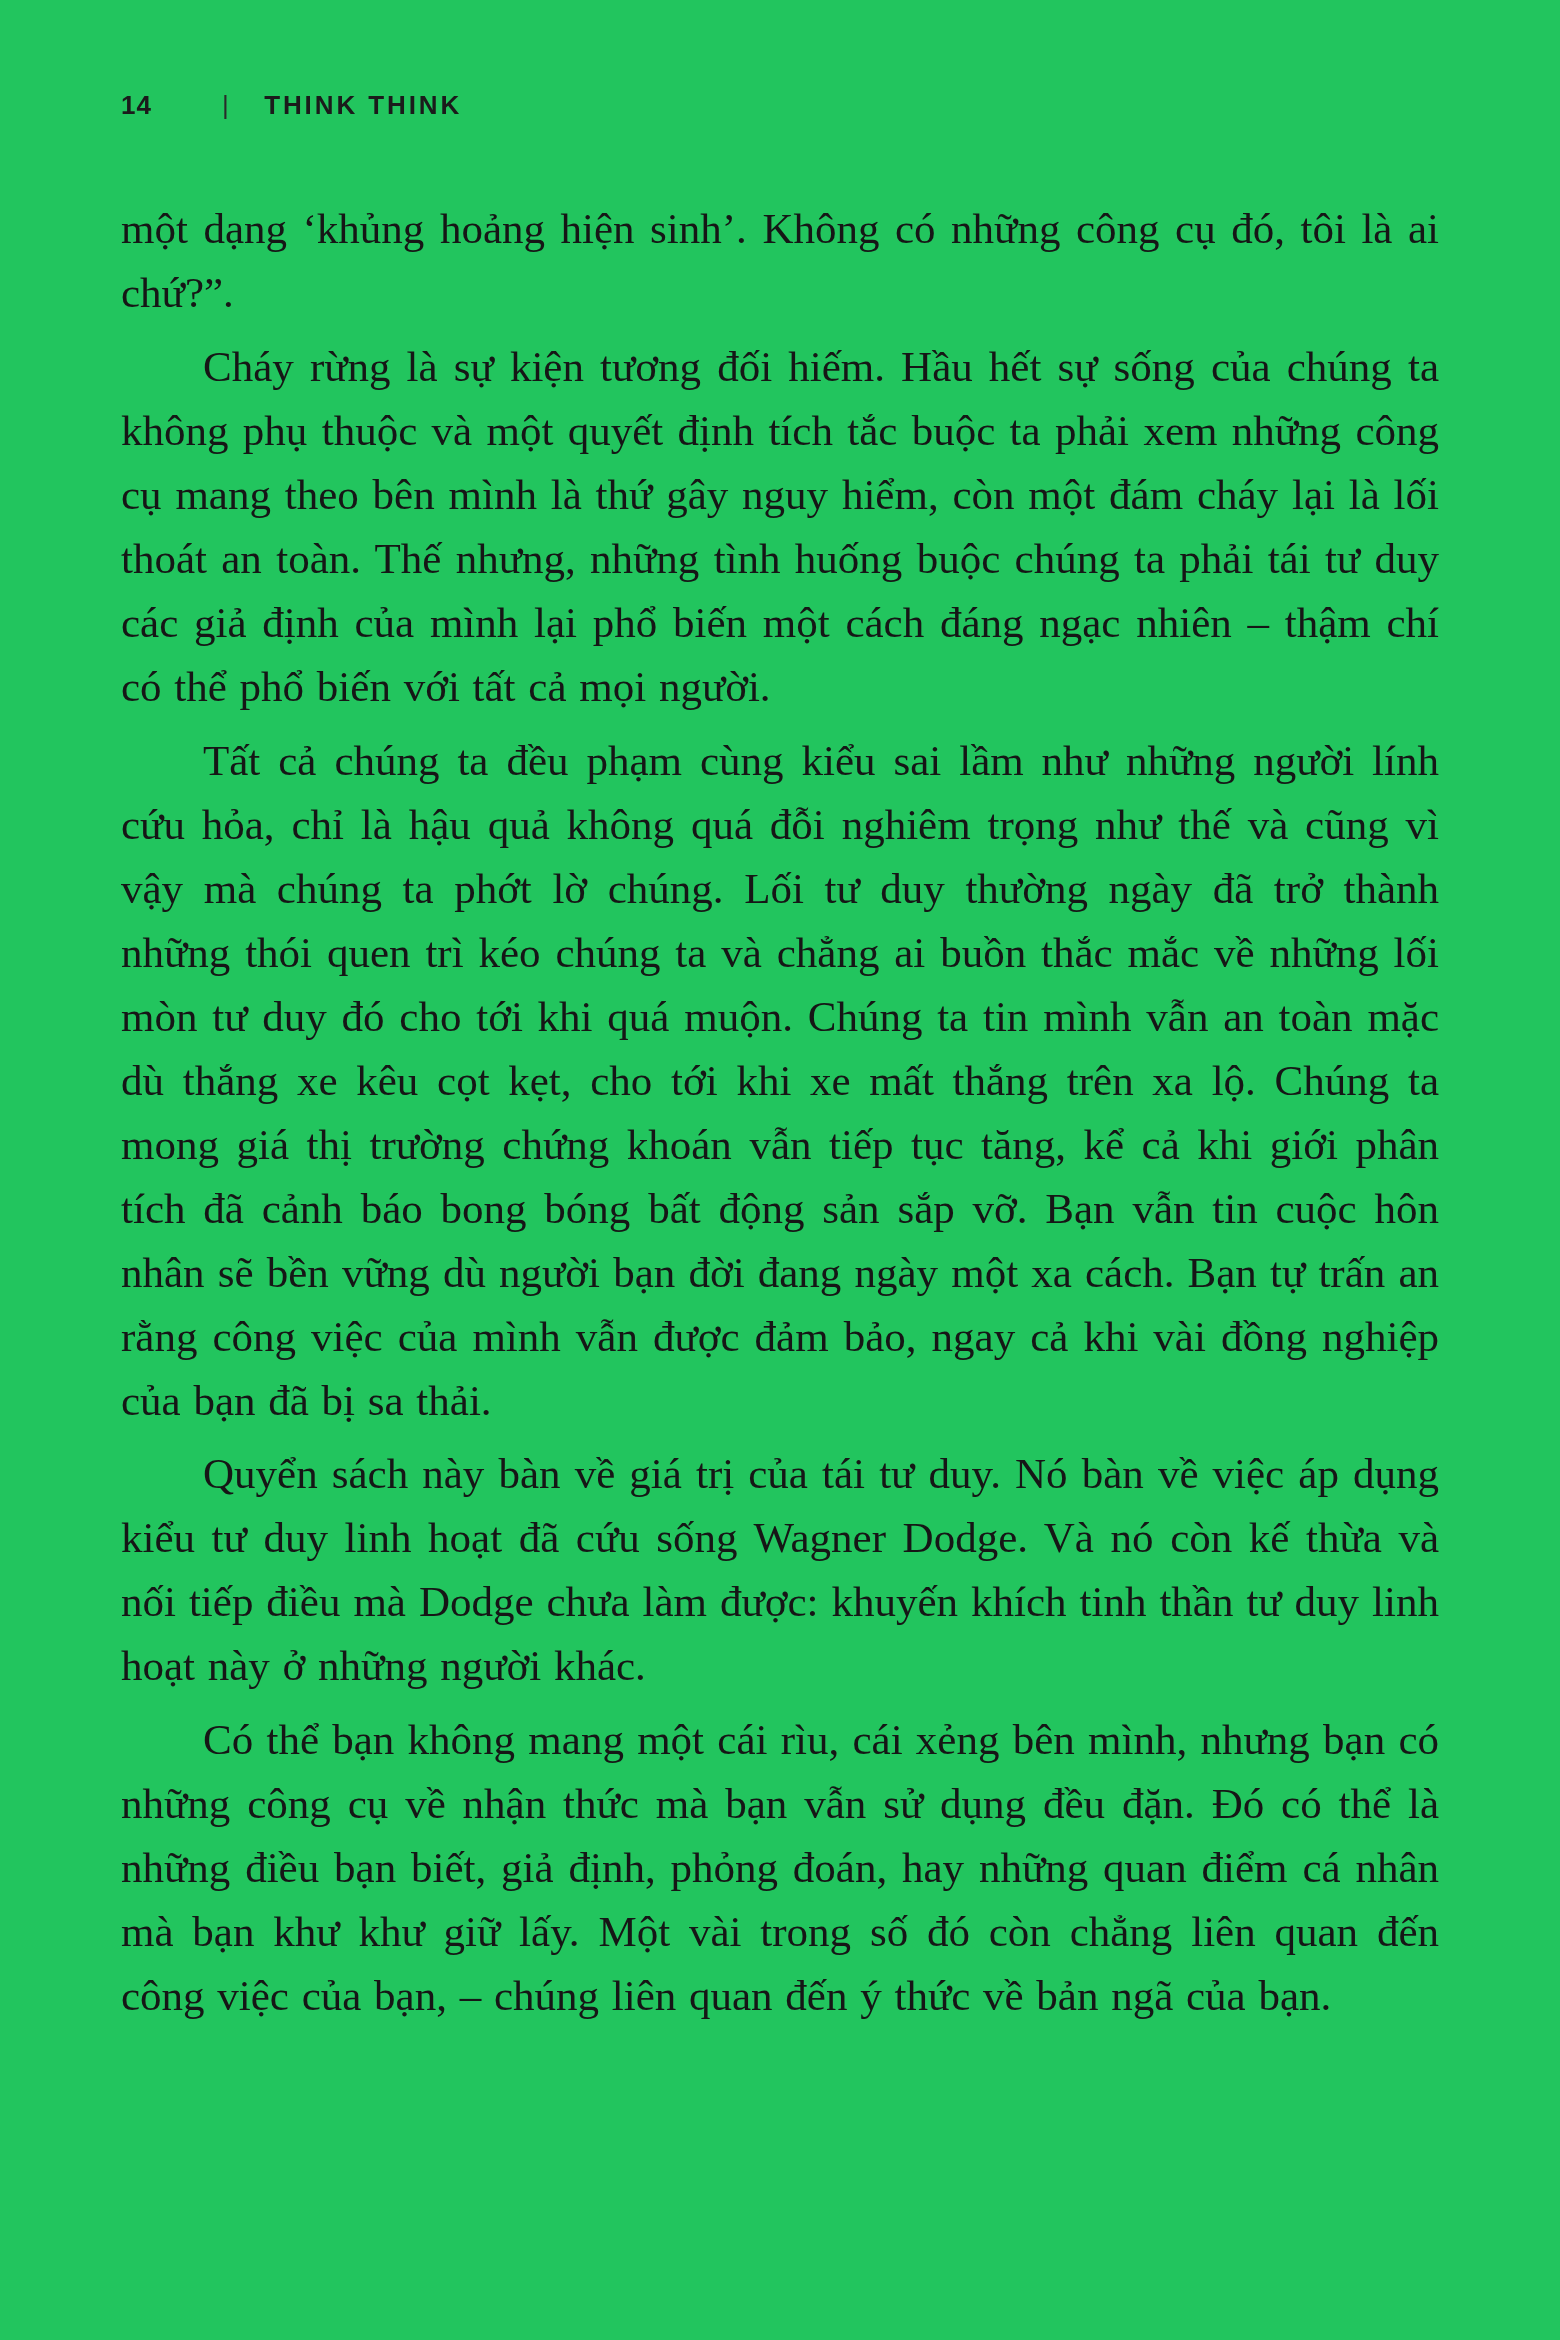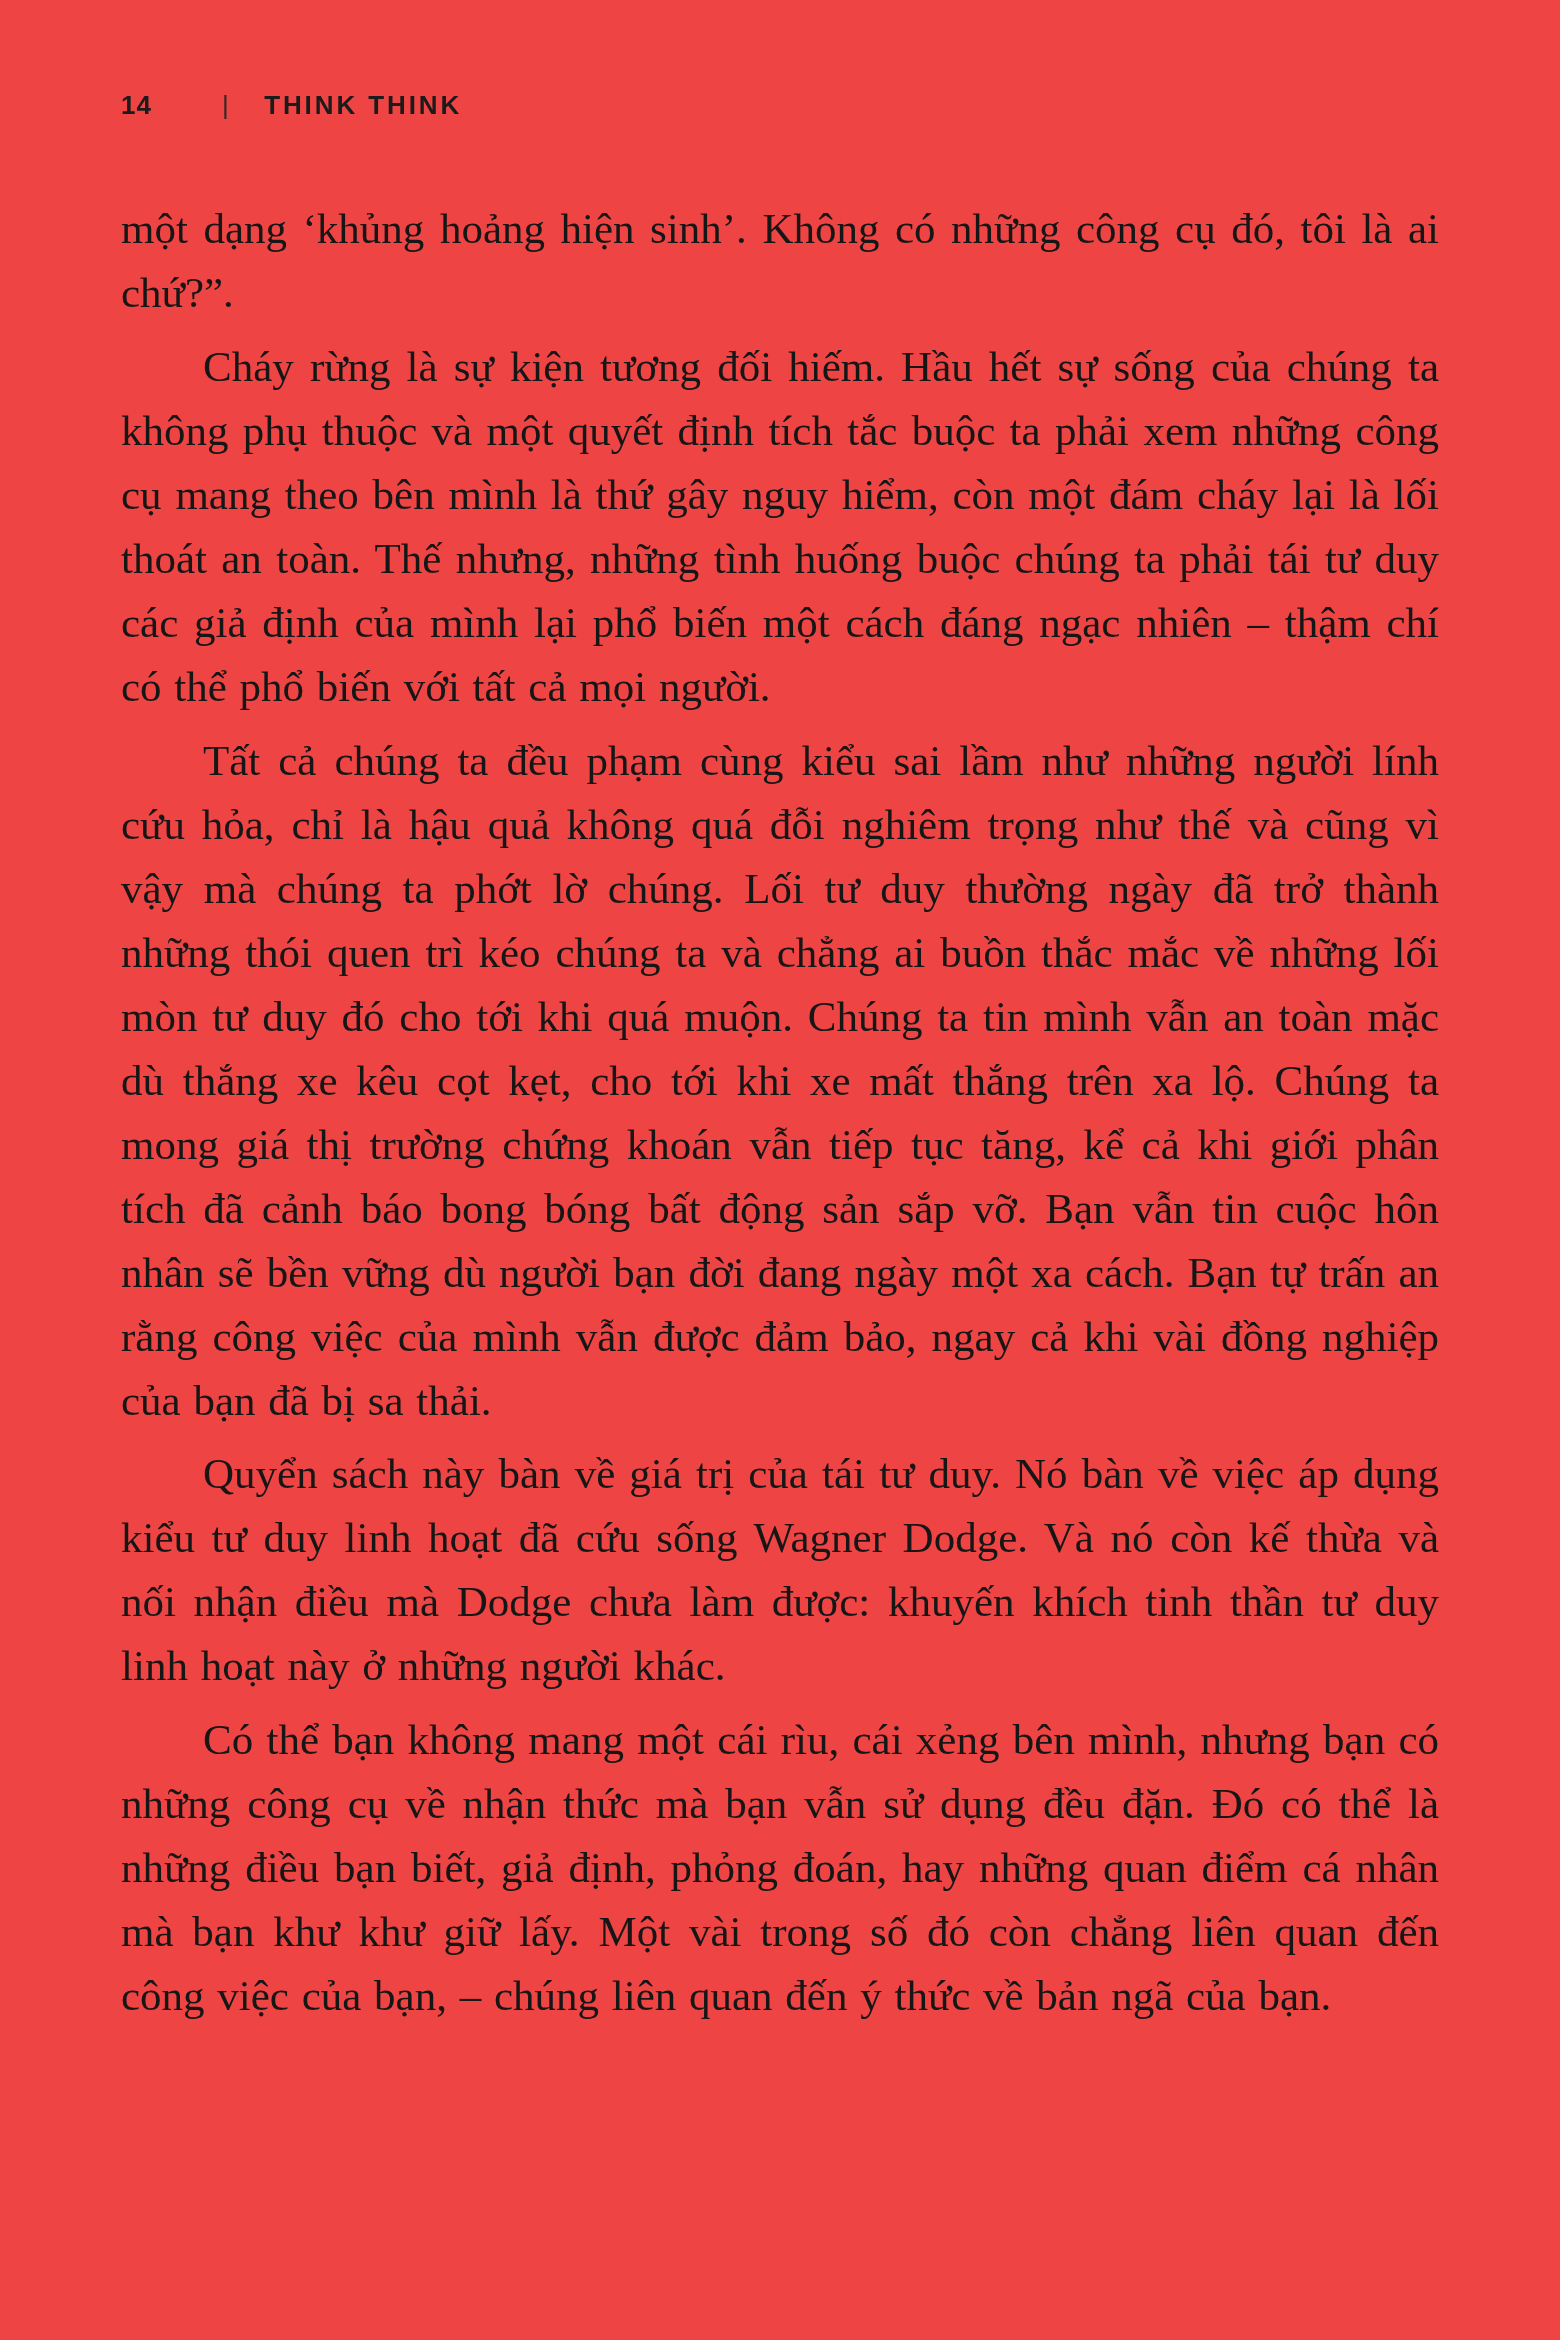--- a/index.html
+++ b/index.html
@@ -5,21 +5,21 @@
   html, body {
     margin: 0;
     padding: 0;
     background: #ffffff;
   }
   .page {
     position: relative;
     width: 1560px;
     height: 2341px;
     margin: 0 auto;
-    background: #ef4444;
+    background: #22c55e;
     box-sizing: border-box;
     padding: 90px 121px 8px 121px;
     overflow: hidden;
   }
   .running-header {
     display: flex;
     align-items: baseline;
     font-family: "Liberation Sans", sans-serif;
     font-weight: bold;
     font-size: 26px;
@@ -64,18 +64,18 @@
   <div class="running-header">
     <span class="page-num">14</span>
     <span class="sep">|</span>
     <span class="book-title">THINK THINK</span>
   </div>
 
   <div class="content">
     <p>một dạng ‘khủng hoảng hiện sinh’. Không có những công cụ đó, tôi là ai chứ?”.</p>
     <p class="indented">Cháy rừng là sự kiện tương đối hiếm. Hầu hết sự sống của chúng ta không phụ thuộc và một quyết định tích tắc buộc ta phải xem những công cụ mang theo bên mình là thứ gây nguy hiểm, còn một đám cháy lại là lối thoát an toàn. Thế nhưng, những tình huống buộc chúng ta phải tái tư duy các giả định của mình lại phổ biến một cách đáng ngạc nhiên – thậm chí có thể phổ biến với tất cả mọi người.</p>
     <p class="indented">Tất cả chúng ta đều phạm cùng kiểu sai lầm như những người lính cứu hỏa, chỉ là hậu quả không quá đỗi nghiêm trọng như thế và cũng vì vậy mà chúng ta phớt lờ chúng. Lối tư duy thường ngày đã trở thành những thói quen trì kéo chúng ta và chẳng ai buồn thắc mắc về những lối mòn tư duy đó cho tới khi quá muộn. Chúng ta tin mình vẫn an toàn mặc dù thắng xe kêu cọt kẹt, cho tới khi xe mất thắng trên xa lộ. Chúng ta mong giá thị trường chứng khoán vẫn tiếp tục tăng, kể cả khi giới phân tích đã cảnh báo bong bóng bất động sản sắp vỡ. Bạn vẫn tin cuộc hôn nhân sẽ bền vững dù người bạn đời đang ngày một xa cách. Bạn tự trấn an rằng công việc của mình vẫn được đảm bảo, ngay cả khi vài đồng nghiệp của bạn đã bị sa thải.</p>
-    <p class="indented">Quyển sách này bàn về giá trị của tái tư duy. Nó bàn về việc áp dụng kiểu tư duy linh hoạt đã cứu sống Wagner Dodge. Và nó còn kế thừa và nối nhận điều mà Dodge chưa làm được: khuyến khích tinh thần tư duy linh hoạt này ở những người khác.</p>
+    <p class="indented">Quyển sách này bàn về giá trị của tái tư duy. Nó bàn về việc áp dụng kiểu tư duy linh hoạt đã cứu sống Wagner Dodge. Và nó còn kế thừa và nối tiếp điều mà Dodge chưa làm được: khuyến khích tinh thần tư duy linh hoạt này ở những người khác.</p>
     <p class="indented">Có thể bạn không mang một cái rìu, cái xẻng bên mình, nhưng bạn có những công cụ về nhận thức mà bạn vẫn sử dụng đều đặn. Đó có thể là những điều bạn biết, giả định, phỏng đoán, hay những quan điểm cá nhân mà bạn khư khư giữ lấy. Một vài trong số đó còn chẳng liên quan đến công việc của bạn, – chúng liên quan đến ý thức về bản ngã của bạn.</p>
   </div>
 
 </div>
 
 
 </body></html>

